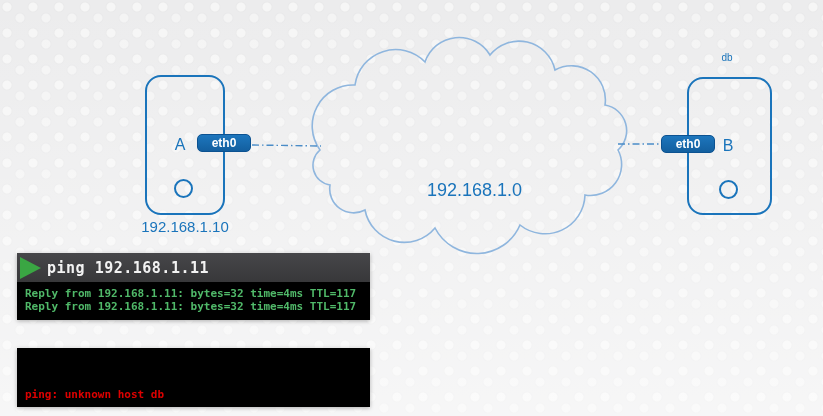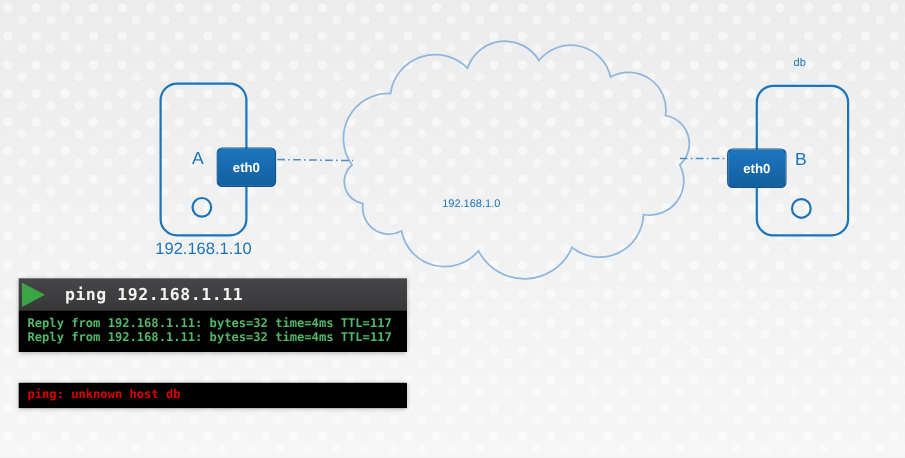--- a/index.html
+++ b/index.html
@@ -22,21 +22,21 @@
   svg.wires { position:absolute; left:0; top:0; }
 
   .host-box {
     position:absolute; border:2px solid #1a74bb; border-radius:16px;
     background:transparent;
   }
   .host-box.a { left:145px; top:75px; width:80px; height:140px; }
   .host-box.b { left:687px; top:77px; width:85px; height:138px; }
 
   .eth-badge {
-    position:absolute; width:54px; height:36px;
+    position:absolute; width:54px; height:18px;
     background:linear-gradient(180deg,#1d76bd,#135f9f);
     border:1px solid #0c5291; border-radius:5px;
     color:#ffffff; font-weight:bold; font-size:12px;
     display:flex; align-items:center; justify-content:center;
     z-index:3;
   }
   .eth-badge.a { left:197px; top:134px; }
   .eth-badge.b { left:661px; top:135px; }
 
   .node-letter {
@@ -58,22 +58,22 @@
   .port-circle.b { left:719px; top:180px; }
 
   .ip-label {
     position:absolute; width:120px; top:218px; text-align:center;
     color:#1a74bb; font-size:15px;
   }
   .ip-label.a { left:125px; }
   .ip-label.b { left:669px; }
 
   .cloud-ip-label {
-    position:absolute; left:402px; top:180px; width:120px; text-align:left;
-    color:#1a74bb; font-size:10px;
+    position:absolute; left:402px; top:180px; width:120px; text-align:right;
+    color:#1a74bb; font-size:18px;
   }
 
   
   .terminal {
     position:absolute; left:17px; width:353px;
     box-shadow:0 1px 4px rgba(0,0,0,0.30), 0 0 0 1px rgba(255,255,255,0.45);
     font-family:"DejaVu Sans Mono", monospace;
   }
   .terminal.t1 { top:253px; }
   .terminal.t2 { top:348px; }
@@ -82,30 +82,30 @@
     height:29px; background:linear-gradient(180deg,#464649,#38383a);
     display:flex; align-items:center;
   }
   .play-icon {
     width:0; height:0; margin-left:3px;
     border-top:11px solid transparent;
     border-bottom:11px solid transparent;
     border-left:21px solid #3aa643;
   }
   .term-command {
-    margin-left:18px; color:#f2f2f2; font-size:15px; font-weight:bold;
+    margin-left:6px; color:#f2f2f2; font-size:15px; font-weight:bold;
     letter-spacing:0.5px; white-space:pre;
   }
   .term-body { background:#000000; padding:5px 16px 7px 8px; }
   .terminal.t2 .term-body { padding:4px 4px 6px 8px; }
   .term-line {
     font-size:11px; font-weight:bold; line-height:13px; white-space:pre;
   }
   .out-success { color:#50b969; }
-  .out-error   { color:#dd0000; }
+  .out-error   { color:#dd0000;margin-top:36px; }
 </style>
 </head>
 <body>
 
 <div class="stage">
 
   <svg class="wires" width="823" height="416" viewBox="0 0 823 416">
     <path d="M320,150 A41,41 0 0 1 355,85
              A41,41 0 0 1 425,62
              A36,36 0 0 1 490,55

